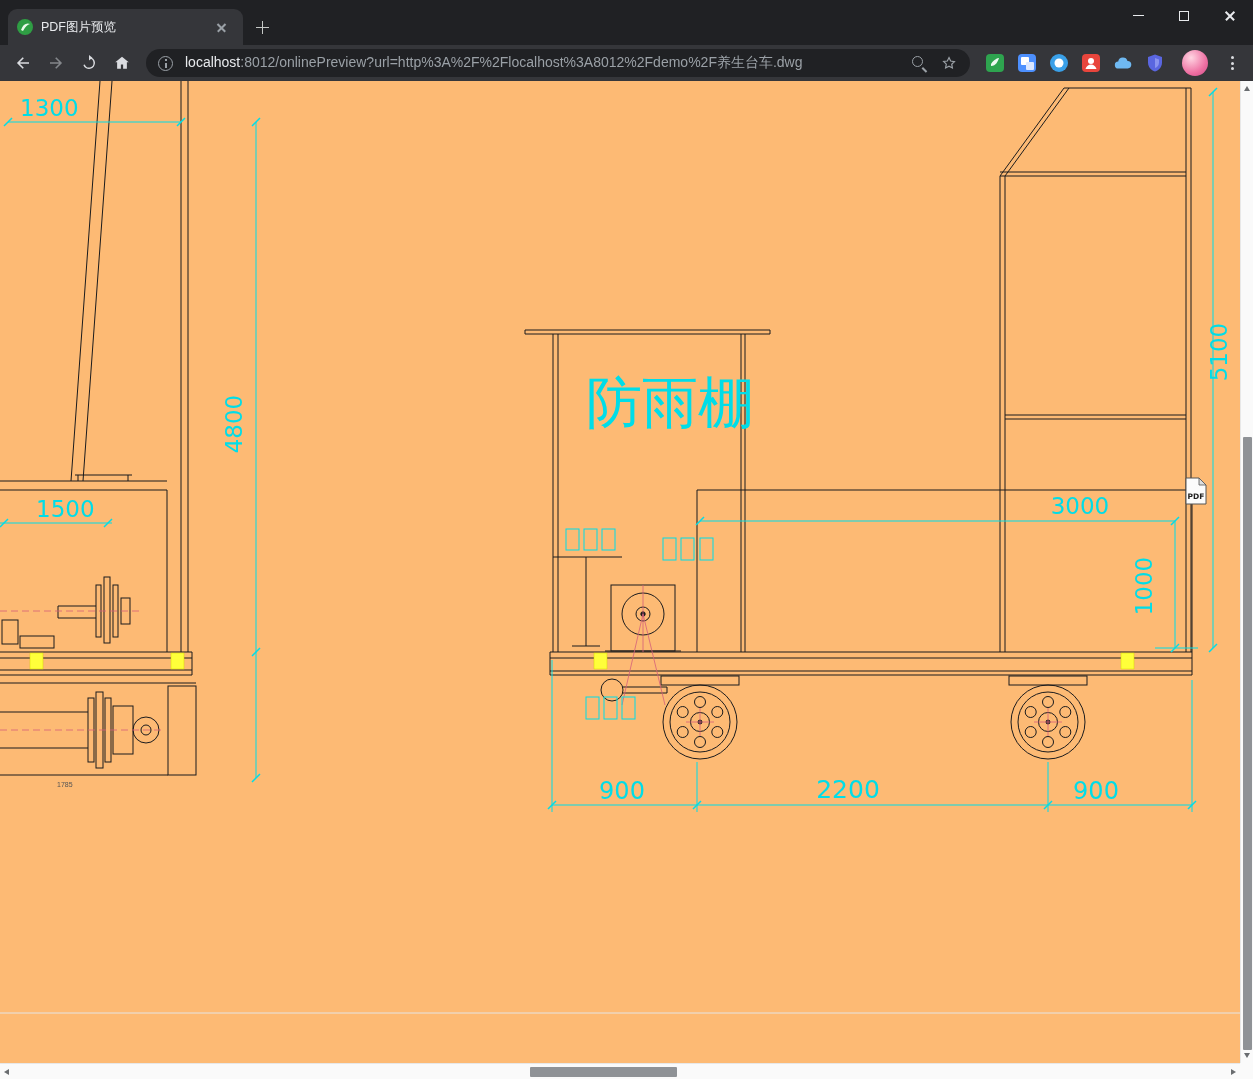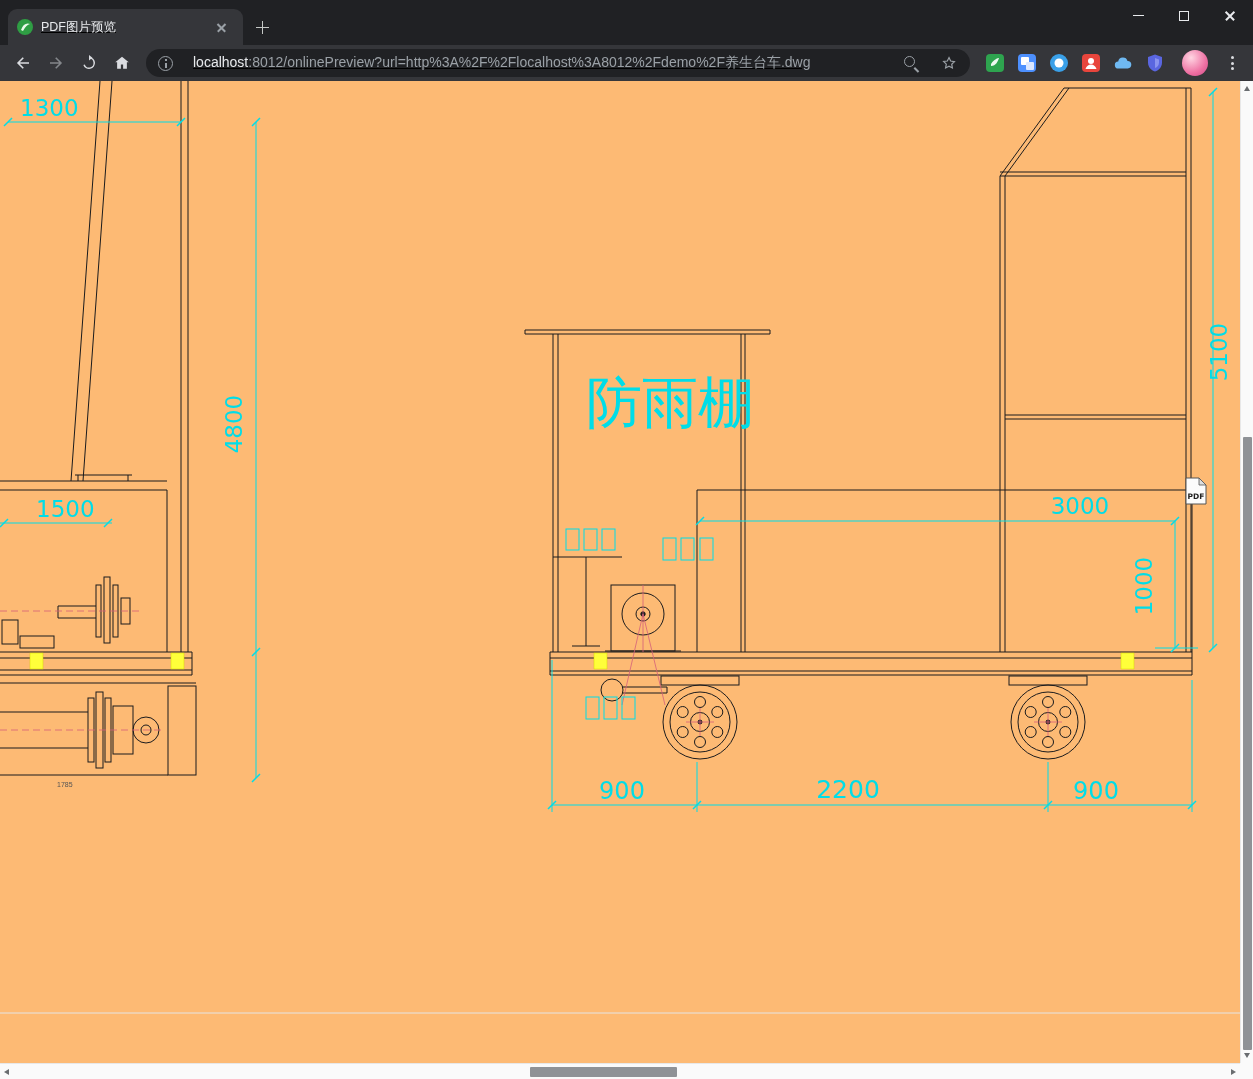--- a/index.html
+++ b/index.html
@@ -1,18 +1,18 @@
 <!DOCTYPE html>
 <html><head>
 <meta charset="utf-8">
 <style>
   * { margin:0; padding:0; box-sizing:border-box; }
   html,body { width:1253px; height:1079px; overflow:hidden; background:#202124;
               font-family:"Liberation Sans", sans-serif; }
-  .screen { position:relative; width:1253px; height:816px; background:#202124;text-decoration:underline; }
+  .screen { position:relative; width:1253px; height:816px; background:#202124; }
 
   
   .tabstrip { position:relative; height:45px; background:#202124; display:flex; align-items:flex-end; }
   .tab { width:235px; height:36px; margin-left:8px; background:#35363a; border-radius:9px 9px 0 0;
          display:flex; align-items:center; gap:8px; padding:0 9px; }
   .tab-title { color:#e8eaed; font-size:12.5px; white-space:nowrap; overflow:hidden; flex:1; }
   .favicon { width:16px; height:16px; flex:none; }
   .tab-close, .newtab { width:26px; height:26px; display:flex; align-items:center; justify-content:center;
                         border-radius:50%; cursor:pointer; flex:none; }
   .newtab { margin:0 0 5px 6px; }
@@ -29,21 +29,21 @@
   .ic-xw { position:relative; width:12px; height:12px; }
   .ic-xw::before, .ic-xw::after { content:""; position:absolute; left:0; top:5.3px; width:12px; height:1.6px; background:#e8eaed; }
   .ic-xw::before { transform:rotate(45deg); } .ic-xw::after { transform:rotate(-45deg); }
 
   
   .toolbar { height:36px; background:#35363a; display:flex; align-items:center; padding:0 8px; gap:3px; }
   .navbtn { width:30px; height:30px; border-radius:50%; display:flex; align-items:center; justify-content:center; color:#dadce0; flex:none; }
   .navbtn.disabled { color:#84878b; }
   .navbtn svg { display:block; }
   .urlbar { flex:1; height:28px; margin:0 6px; background:#202124; border-radius:14px;
-            display:flex; align-items:center; padding:0 12px; gap:20px; min-width:0; }
+            display:flex; align-items:center; padding:0 12px; gap:12px; min-width:0; }
   .url-text { flex:1; font-size:14px; color:#9aa0a6; white-space:nowrap; overflow:hidden; }
   .url-text b { color:#e8eaed; font-weight:normal; }
   .info-icon { width:15px; height:15px; border:1.6px solid #9aa0a6; border-radius:50%; position:relative; flex:none; }
   .info-icon::before { content:""; position:absolute; left:50%; top:2.5px; width:2px; height:2px; margin-left:-1px; background:#9aa0a6; }
   .info-icon::after  { content:""; position:absolute; left:50%; top:6px; width:2px; height:5px; margin-left:-1px; background:#9aa0a6; }
   .zoom-icon { width:17px; height:17px; position:relative; flex:none; }
   .zoom-icon::before { content:""; position:absolute; left:1px; top:1px; width:9px; height:9px; border:1.8px solid #9aa0a6; border-radius:50%; }
   .zoom-icon::after  { content:""; position:absolute; left:12px; top:12px; width:6px; height:1.8px; background:#9aa0a6;
                        transform:rotate(45deg); transform-origin:0 0; }
   .exts { display:flex; align-items:center; gap:12px; margin:0 6px; }

